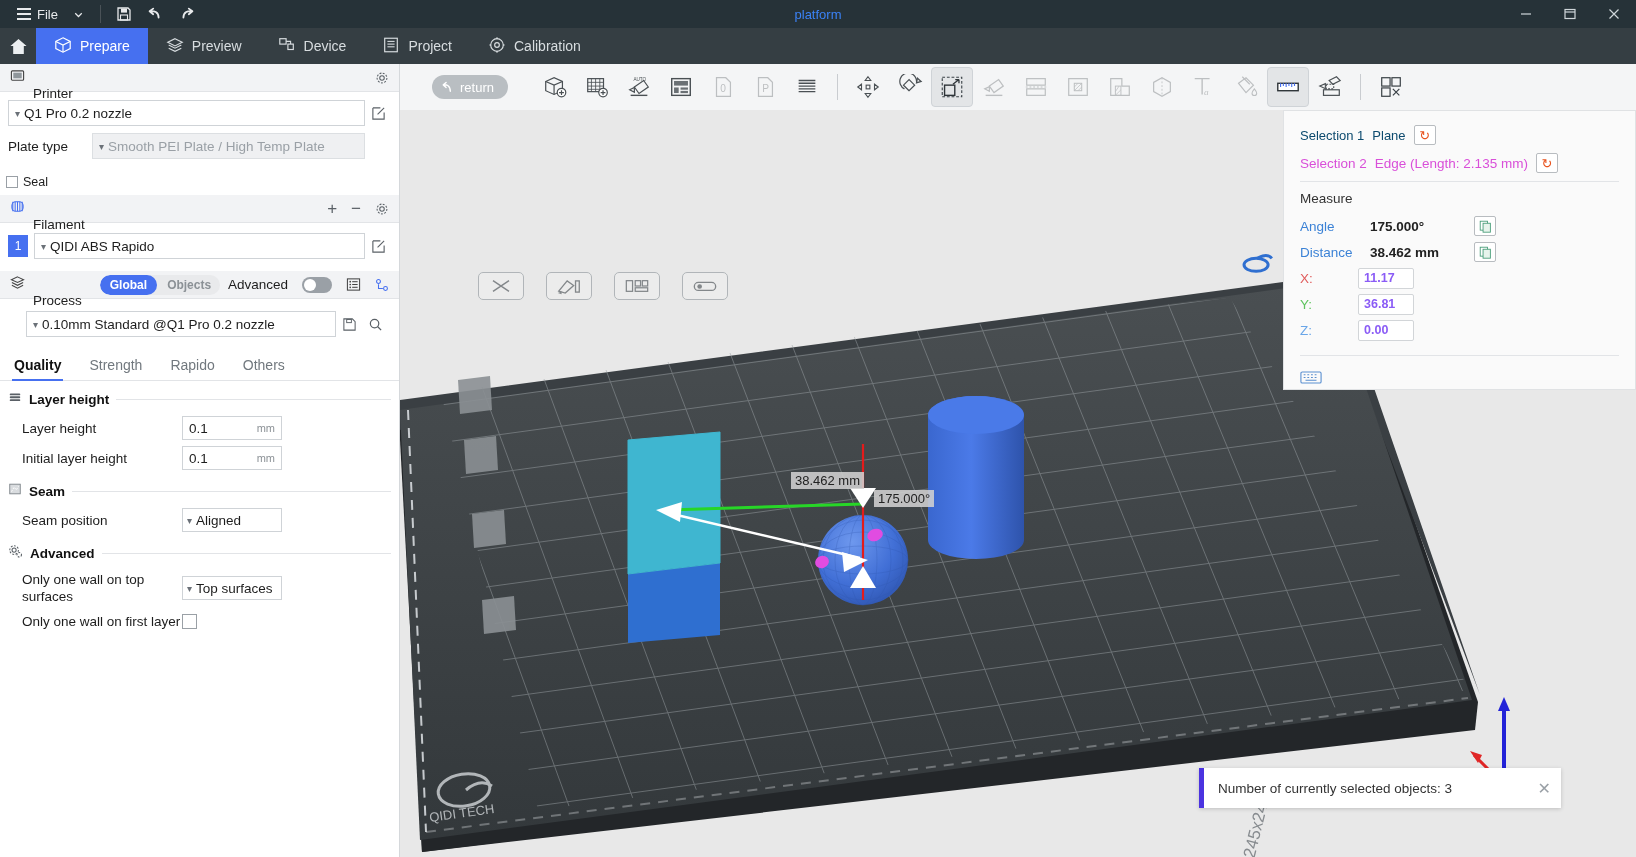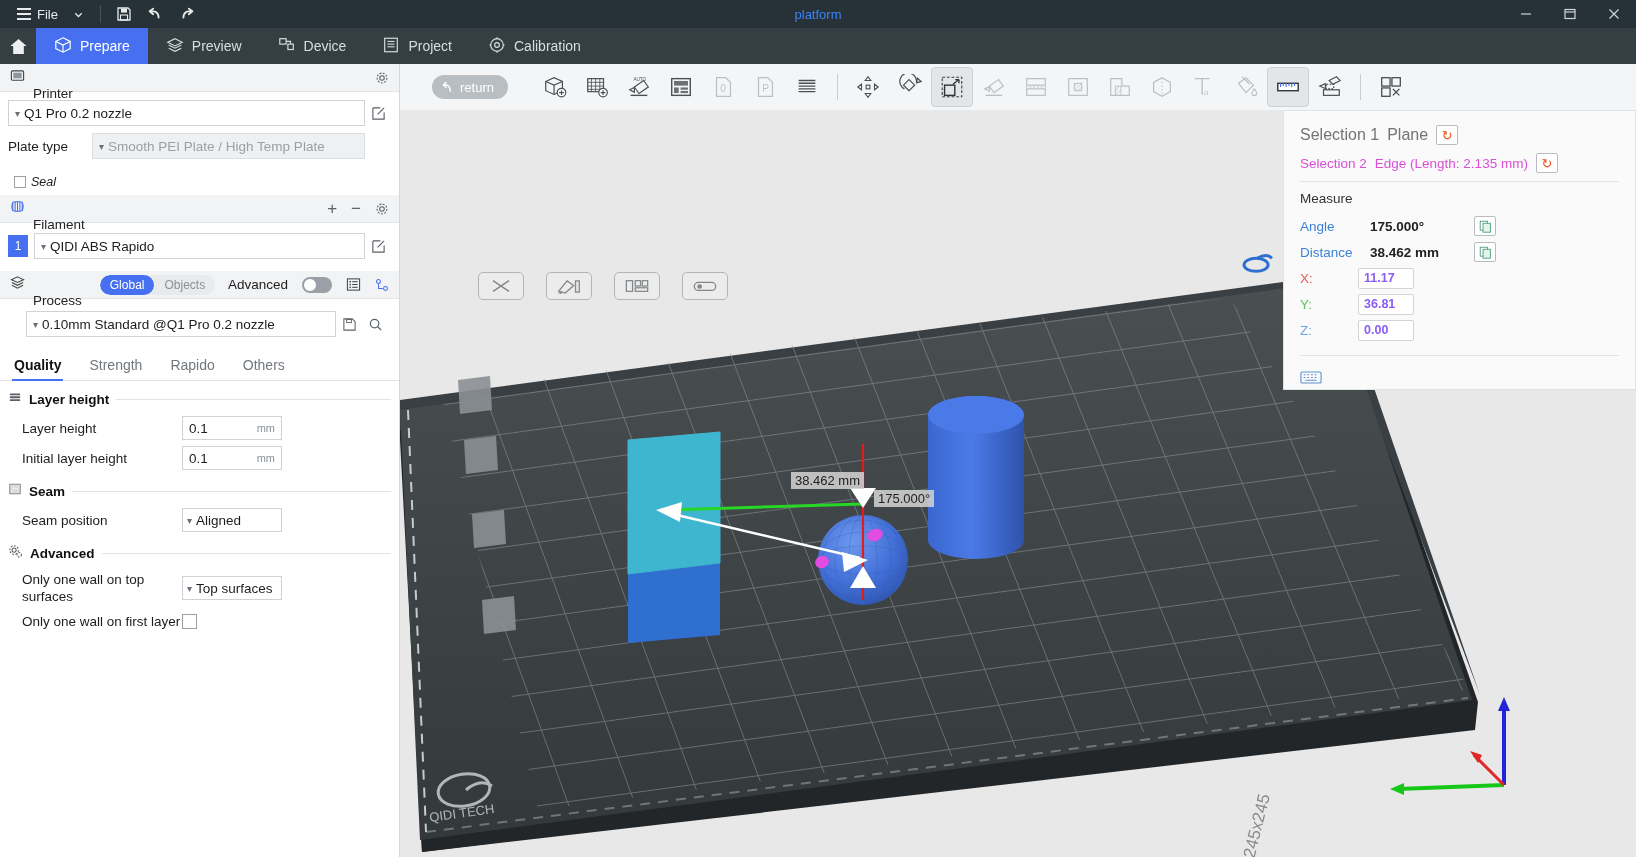--- a/index.html
+++ b/index.html
@@ -78,21 +78,21 @@
   .combo {
     flex: 1; height: 26px; border: 1px solid #cfd3d7; background: #fff;
     display: flex; align-items: center; padding: 0 6px; font-size: 13.5px; color: #1d1d1d;
     cursor: pointer;
   }
   .combo.disabled { background: #eff0f2; color: #9aa0a6; border-color: #dcdfe2; }
   .caret { color: #6b7178; font-size: 10px; margin-right: 4px; }
   .edit-ic { width: 26px; display: flex; justify-content: center; color: #5a6066; cursor: pointer; }
   .lbl { font-size: 13.5px; color: #1d1d1d; }
 
-  .checkrow { display: flex; align-items: center; gap: 5px; padding: 0 14px; font-style: italic; }
+  .checkrow { display: flex; align-items: center; gap: 5px; padding: 0 6px; }
   .cbox { width: 12px; height: 12px; border: 1px solid #9aa0a6; background: #fff; cursor: pointer; }
   .cbox.big { width: 15px; height: 15px; }
 
   .fil-index {
     width: 20px; height: 22px; background: #4670f0; color: #fff; font-size: 12px;
     display: flex; align-items: center; justify-content: center; margin-right: 6px;
   }
 
   .seg {
     display: inline-flex; background: #e9eaec; border-radius: 11px; height: 20px; align-items: center;
@@ -164,21 +164,21 @@
     position: absolute; background: rgba(208,208,208,.88); color: #222;
     font-size: 13px; padding: 1px 4px; white-space: nowrap;
   }
 
   
   .measure-panel {
     position: absolute; top: 110px; left: 1283px; width: 353px; height: 280px;
     background: #fafafa; border: 1px solid #e0e2e4; padding: 14px 16px 10px 16px;
   }
   .sel-row { display: flex; align-items: center; gap: 8px; margin-bottom: 8px; }
-  .sel-1 { color: #737373; font-size: 16px; }
+  .sel-1 { color: #0c4a6e; font-size: 13px; }
   .sel-2 { color: #d94fd9; font-size: 13.5px; }
   .reset-btn {
     width: 22px; height: 20px; border: 1px solid #b8bcc0; background: #fff; border-radius: 2px;
     display: flex; align-items: center; justify-content: center; color: #e8541f; font-size: 13px; cursor: pointer;
   }
   .hr { height: 1px; background: #e2e4e7; margin: 6px 0 9px; }
   .m-title { font-size: 13.5px; color: #333; margin-bottom: 7px; }
   .m-row { display: flex; align-items: center; height: 26px; gap: 12px; }
   .m-key { width: 58px; font-size: 13.5px; color: #3b82d6; }
   .m-val { font-size: 13.5px; color: #222; font-weight: bold; width: 92px; }
@@ -411,21 +411,21 @@
 
     <div class="panel-head" style="margin-top:12px;">
       <span>
         <svg width="15" height="15" viewBox="0 0 16 16">
             <path d="M8 2 L14.5 5 L8 8 L1.5 5 Z" fill="none" stroke="#444" stroke-width="1.1"></path>
             <path d="M2 8 L8 11 L14 8" fill="none" stroke="#444" stroke-width="1.1"></path>
             <path d="M2 11 L8 14 L14 11" fill="none" stroke="#444" stroke-width="1.1"></path>
           </svg>
       </span>
       <span class="ph-title">Process</span>
-      <span class="seg" style="margin-left:10px;">
+      <span class="seg" style="margin-left:10px;font-weight:bold;">
         <span class="on">Global</span>
         <span>Objects</span>
       </span>
       <span class="ph-right">
         <span class="lbl">Advanced</span>
         <span class="toggle">
             <i></i>
           </span>
         <span class="ph-act">
           <svg width="15" height="15" viewBox="0 0 16 16">
@@ -919,14 +919,18 @@
 
       <div class="hr" style="margin-top:12px;"></div>
       <div class="kb-btn">
         <svg width="22" height="15" viewBox="0 0 24 16">
             <rect x="1" y="2" width="22" height="12" rx="1.5" fill="none" stroke="#5a8fd0" stroke-width="1.2"></rect>
             <path d="M4 5h2 M8 5h2 M12 5h2 M16 5h2 M4 8h2 M8 8h2 M12 8h2 M16 8h2 M6 11h12" stroke="#5a8fd0" stroke-width="1.1"></path>
           </svg>
       </div>
     </div>
 
+    <div class="notif" style="left:799px; top:704px;">
+      <span class="notif-txt">Number of currently selected objects: 3</span>
+      <span class="notif-x">✕</span>
+    </div>
   </div>
 </div>
 
 </body></html>

